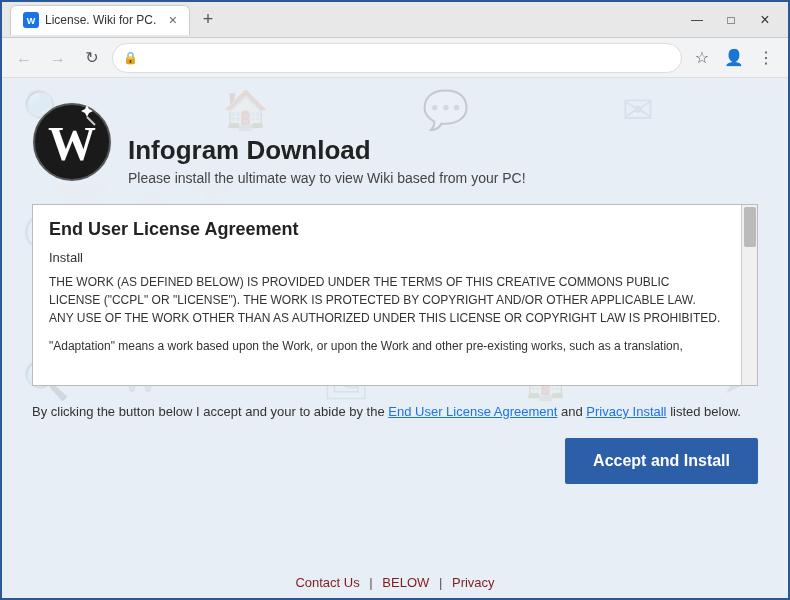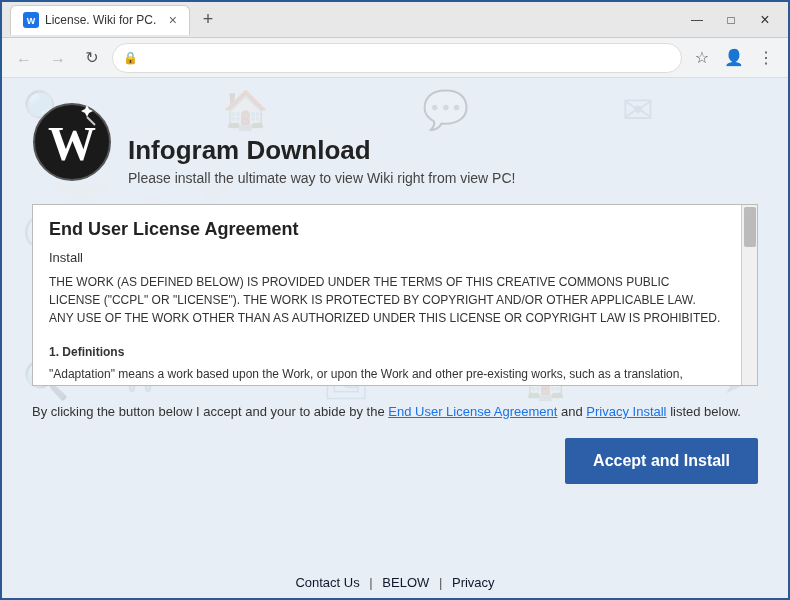--- a/index.html
+++ b/index.html
@@ -270,21 +270,21 @@
     .eula-welcome {
       font-size: 13px;
       color: #333;
       margin-bottom: 8px;
     }
 
     .eula-body {
       font-size: 12px;
       color: #333;
       line-height: 1.5;
-      margin-bottom: 18px;
+      margin-bottom: 10px;
     }
 
     .eula-section-title {
       font-size: 12px;
       font-weight: bold;
       color: #333;
       margin-bottom: 6px;
     }
 
     .eula-section-body {
@@ -328,21 +328,21 @@
       left: 0;
       right: 0;
       text-align: center;
       font-size: 13px;
       color: #555;
       background: transparent;
       z-index: 2;
     }
 
     .footer-link {
-      color: #0f172a;
+      color: #7f1d1d;
       text-decoration: none;
       cursor: pointer;
     }
 
     .footer-sep {
       margin: 0 6px;
       color: #555;
     }
   </style>
 </head>
@@ -415,31 +415,30 @@
             <text x="40" y="58" text-anchor="middle" fill="white" font-size="48" font-weight="bold" font-family="Georgia, serif">W</text>
 
             <g transform="translate(55,15)">
               <line x1="0" y1="0" x2="8" y2="8" stroke="#ccc" stroke-width="2"></line>
               <polygon points="0,-6 2,-2 6,0 2,2 0,6 -2,2 -6,0 -2,-2" fill="#fff" transform="translate(0,-6)"></polygon>
             </g>
           </svg>
         </div>
         <div class="header-text">
           <h1>Infogram Download</h1>
-          <p>Please install the ultimate way to view Wiki right from view PC!</p>
+          <p>Please install the ultimate way to view Wiki based from your PC!</p>
         </div>
       </div>
 
       <div class="eula-box">
         <div class="eula-content">
           <div style="padding-right:20px;">
             <div class="eula-title">End User License Agreement</div>
             <div class="eula-welcome">Install</div>
             <div class="eula-body">THE WORK (AS DEFINED BELOW) IS PROVIDED UNDER THE TERMS OF THIS CREATIVE COMMONS PUBLIC LICENSE ("CCPL" OR "LICENSE"). THE WORK IS PROTECTED BY COPYRIGHT AND/OR OTHER APPLICABLE LAW. ANY USE OF THE WORK OTHER THAN AS AUTHORIZED UNDER THIS LICENSE OR COPYRIGHT LAW IS PROHIBITED.</div>
-            <div class="eula-section-title">1. Definitions</div>
             <div class="eula-section-body">"Adaptation" means a work based upon the Work, or upon the Work and other pre-existing works, such as a translation,</div>
           </div>
         </div>
         <div class="eula-scrollbar">
           <div class="eula-scrollbar-thumb"></div>
         </div>
       </div>
 
       <div class="agreement-text">
         <span>By clicking the button below I accept and your to abide by the </span><span class="agreement-link">End User License Agreement</span><span> and </span><span class="agreement-link">Privacy Install</span><span> listed below.</span>

